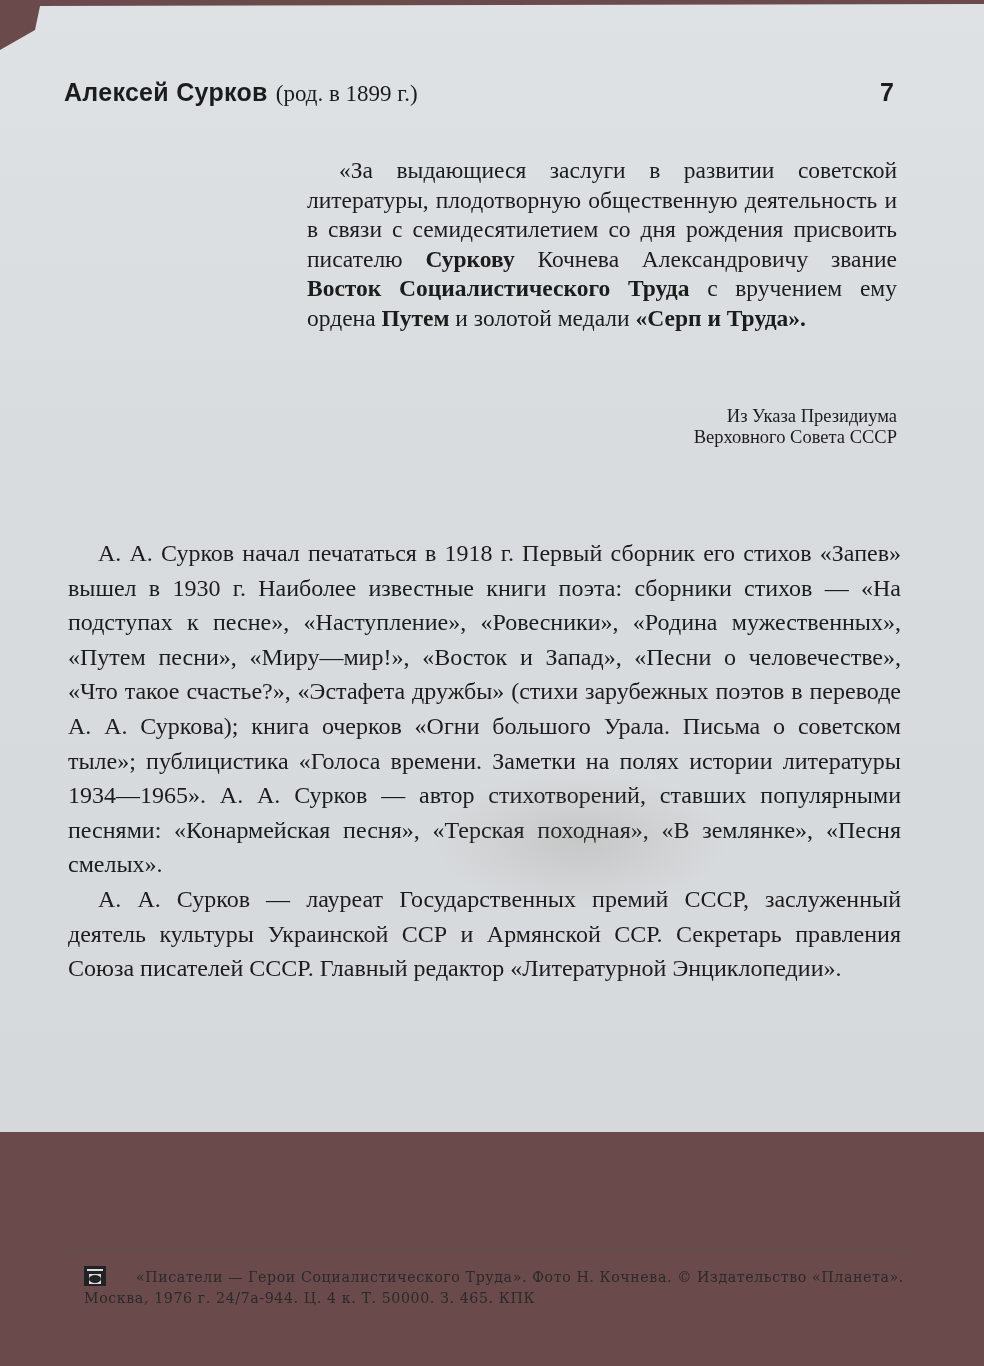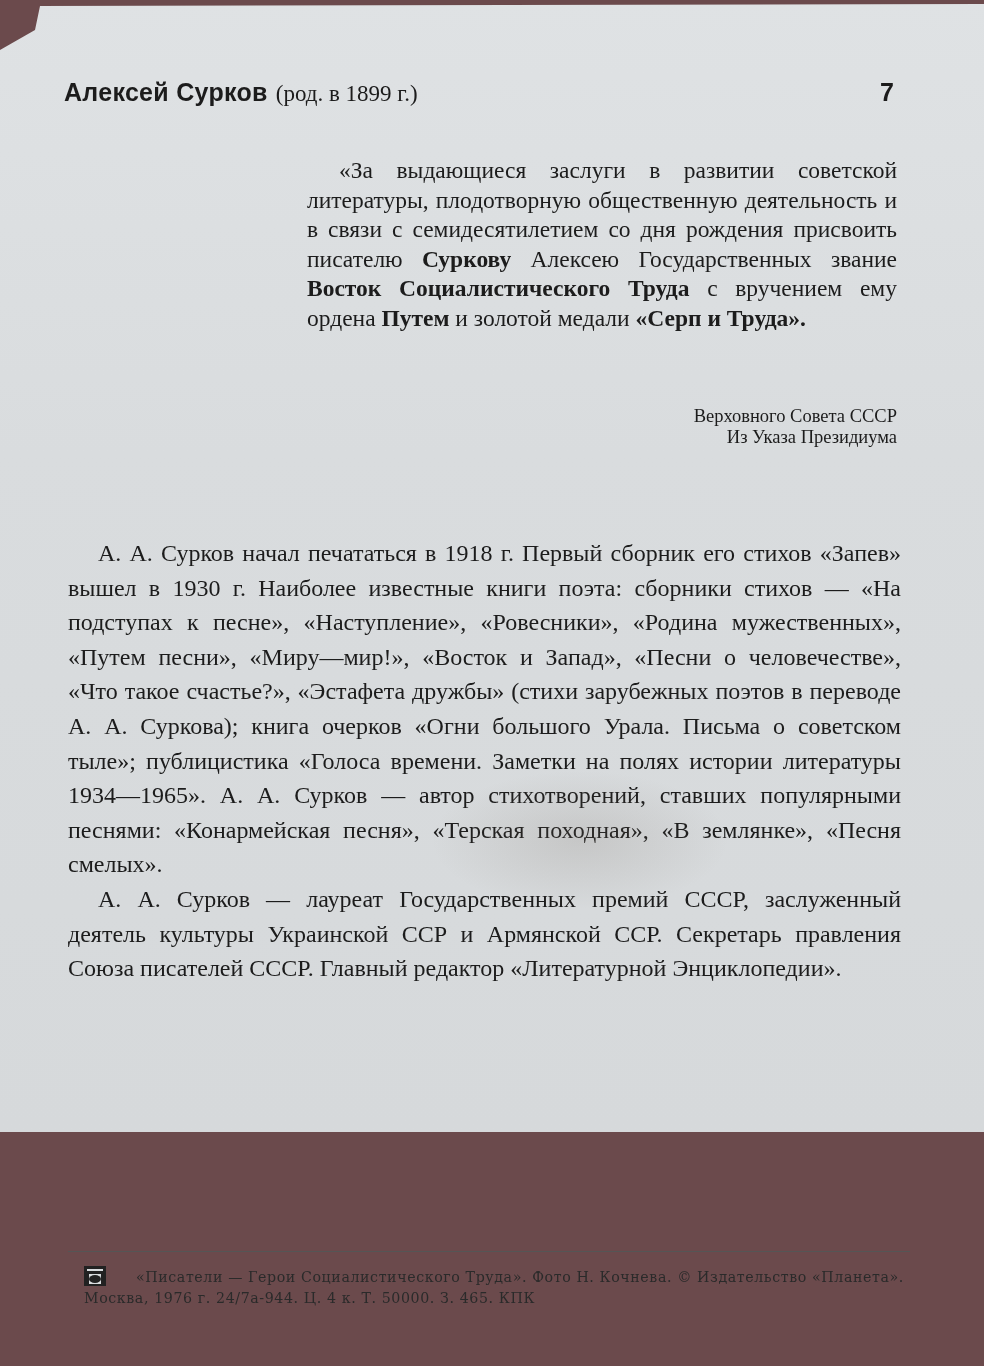--- a/index.html
+++ b/index.html
@@ -66,26 +66,26 @@
 <body>
 
 <div class="card">
 
   <div class="header">
     <span class="author-name">Алексей Сурков</span><span class="birth">(род. в 1899 г.)</span>
     <span class="card-number">7</span>
   </div>
 
   <div class="decree">
-    <span>«За выдающиеся заслуги в развитии советской литературы, плодотворную общественную деятельность и в связи с семидесятилетием со дня рождения присвоить писателю </span><b>Суркову</b><span> Алексею Государственных звание </span><b>Восток Социалистического Труда</b><span> с вручением ему ордена </span><b>Путем</b><span> и золотой медали </span><b>«Серп и Труда».</b>
+    <span>«За выдающиеся заслуги в развитии советской литературы, плодотворную общественную деятельность и в связи с семидесятилетием со дня рождения присвоить писателю </span><b>Суркову</b><span> Кочнева Александровичу звание </span><b>Восток Социалистического Труда</b><span> с вручением ему ордена </span><b>Путем</b><span> и золотой медали </span><b>«Серп и Труда».</b>
   </div>
 
   <div class="source">
+    <div>Из Указа Президиума</div>
     <div>Верховного Совета СССР</div>
-    <div>Из Указа Президиума</div>
   </div>
 
   <div class="bio">
     <p>А. А. Сурков начал печататься в 1918 г. Первый сборник его стихов «Запев» вышел в 1930 г. Наиболее известные книги поэта: сборники стихов — «На подступах к песне», «Наступление», «Ровесники», «Родина мужественных», «Путем песни», «Миру—мир!», «Восток и Запад», «Песни о человечестве», «Что такое счастье?», «Эстафета дружбы» (стихи зарубежных поэтов в переводе А. А. Суркова); книга очерков «Огни большого Урала. Письма о советском тыле»; публицистика «Голоса времени. Заметки на полях истории литературы 1934—1965». А. А. Сурков — автор стихотворений, ставших популярными песнями: «Конармейская песня», «Терская походная», «В землянке», «Песня смелых».</p>
     <p>А. А. Сурков — лауреат Государственных премий СССР, заслуженный деятель культуры Украинской ССР и Армянской ССР. Секретарь правления Союза писателей СССР. Главный редактор «Литературной Энциклопедии».</p>
   </div>
 
   <div class="stain"></div>
 
   <div class="rule"></div>

